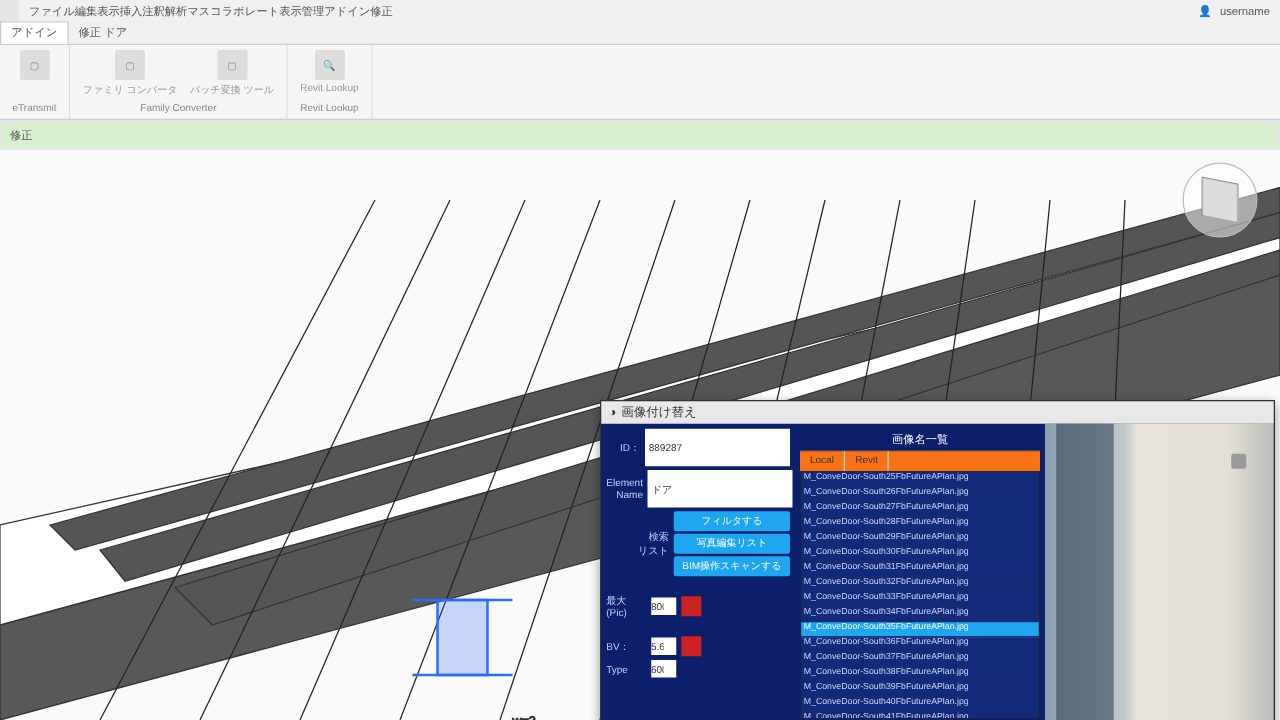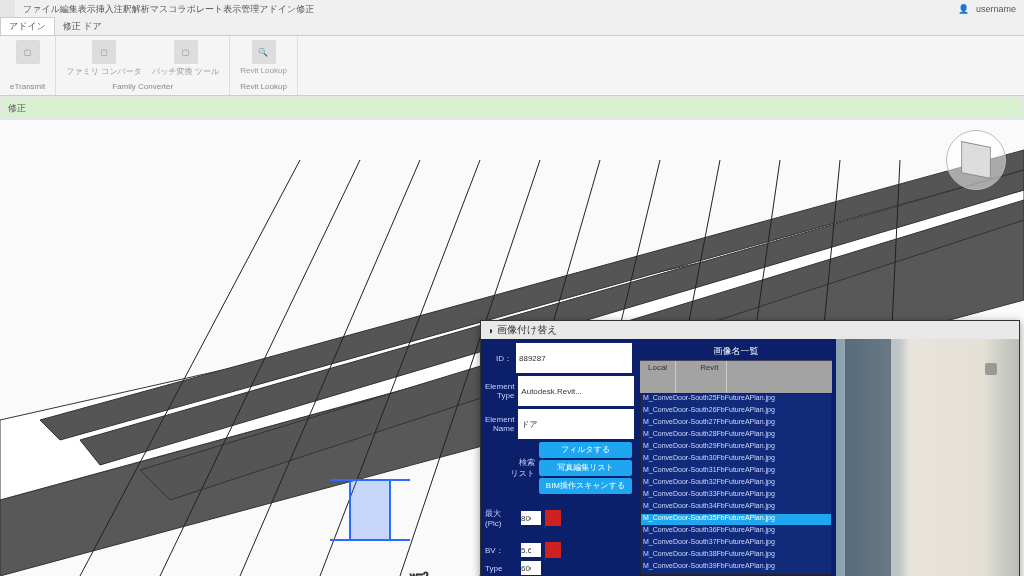--- a/index.html
+++ b/index.html
@@ -39,21 +39,21 @@
   .dlg-label { width: 50px; font-size: 8px; color: #c8d0ff; text-align: right; }
   .dlg-input { flex: 1; height: 30px; background: #fff; color: #333; font-size: 8px; padding: 0 3px; border: none; }
   .dlg-btn { background: #1ea6f0; color: #fff; text-align: center; height: 16px; line-height: 16px; font-size: 8px; border-radius: 2px; }
   .dlg-sqbtn { width: 16px; height: 16px; background: #cc2222; }
   .dlg-spinner { width: 20px; height: 14px; background: #fff; color:#333; font-size:8px; border:none; text-align:right; padding-right:10px; }
   .dlg-spacer { height: 8px; }
   .rowlabel { font-size: 8px; color:#c8d0ff; width:32px; }
 
   .dlg-mid { width: 200px; padding: 4px; display:flex; flex-direction:column; }
   .mid-head { background: #0b1f6b; color:#fff; font-size:9px; text-align:center; padding:2px; border-bottom:1px solid #445; }
-  .mid-tabs { height:32px; display:flex; background:#a3a3a3; color:#333; font-size:8px;gap:16px; }
+  .mid-tabs { height:16px; display:flex; background:#f97316; color:#333; font-size:8px; }
   .mid-tabs .mtab { padding:2px 8px; border-right:1px solid #ccc; }
   .mid-list { flex:1; background:#122a7a; overflow-y:auto; border:1px solid #223; }
   .mid-list::-webkit-scrollbar { width:10px; }
   .mid-list::-webkit-scrollbar-track { background:#2a3a8a; }
   .mid-list::-webkit-scrollbar-thumb { background:#6678c0; }
   .mid-item { height:12px; font-size:7px; color:#cfd8ff; padding:0 2px; white-space:nowrap; overflow:hidden; border-bottom:1px solid #1a2a6a; }
   .mid-item.sel { background:#1ea6f0; color:#fff; }
 
   .dlg-right { flex:1; background: linear-gradient(90deg, #8aa0b0 0%, #c0c8c8 35%, #e8e4dc 40%, #e4e0d6 80%, #b8bcb8 100%); position:relative; }
   .dlg-right .shadow { position:absolute; left:5%; top:0; bottom:0; width:25%; background: rgba(40,60,80,0.55); }
@@ -174,24 +174,20 @@
   <div class="dialog-title">
     <span>◑</span>
     <span>画像付け替え</span>
   </div>
   <div class="dialog-body">
 
     <div class="dlg-left">
       <div class="dlg-row">
         <span class="dlg-label">ID：</span>
         <input class="dlg-input" value="889287" style="">
-      </div>
-      <div class="dlg-row">
-        <span class="dlg-label">Element Type</span>
-        <input class="dlg-input" value="Autodesk.Revit..." style="">
       </div>
       <div class="dlg-row">
         <span class="dlg-label">Element Name</span>
         <input class="dlg-input" value="ドア" style="">
       </div>
       <div class="dlg-row" style="align-items:center;">
         <span class="dlg-label" style="white-space:pre;">検索
 リスト</span>
         <div style="flex:1; display:flex; flex-direction:column; gap:2px;">
           <div class="dlg-btn">フィルタする</div>

